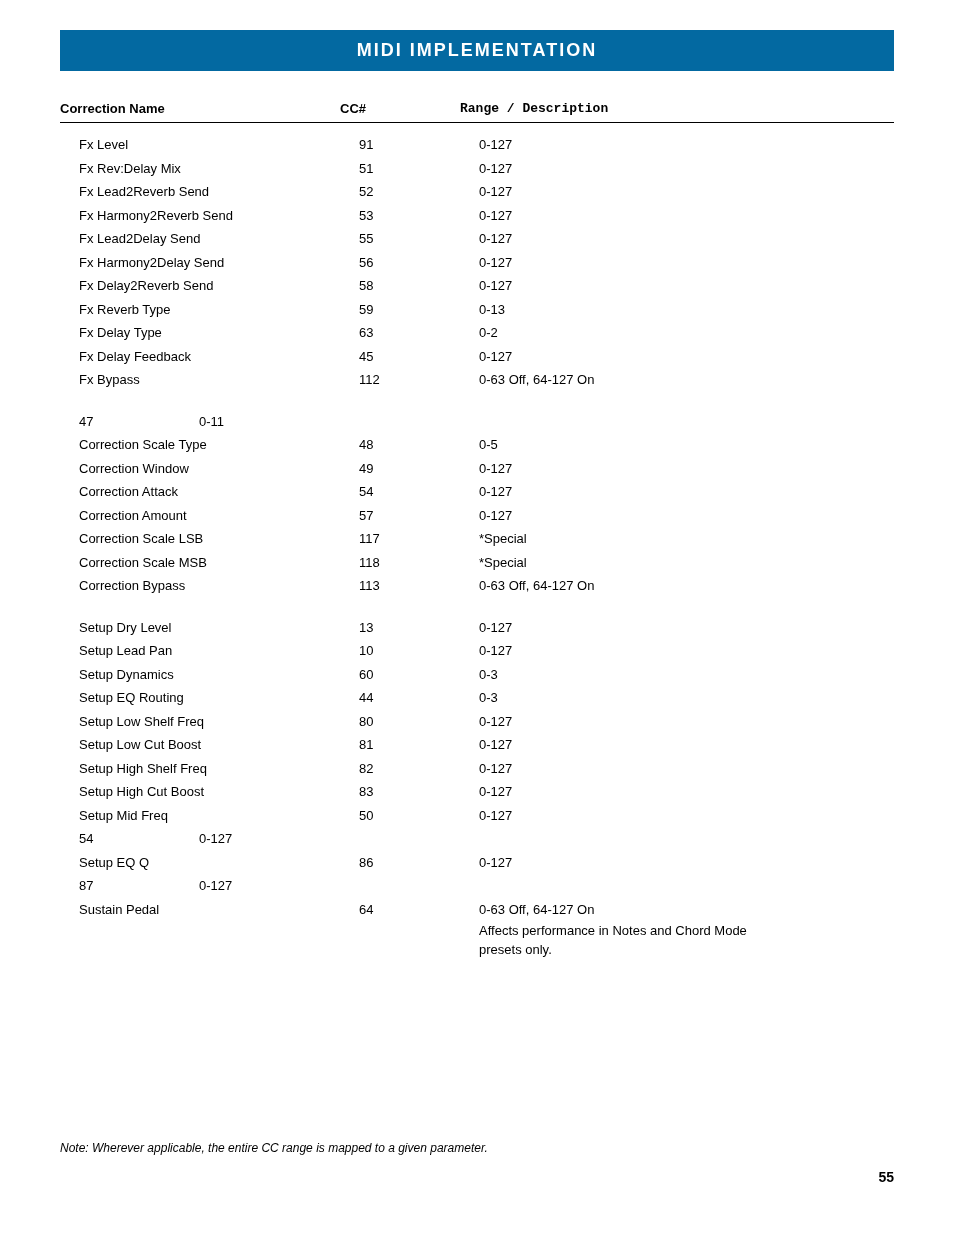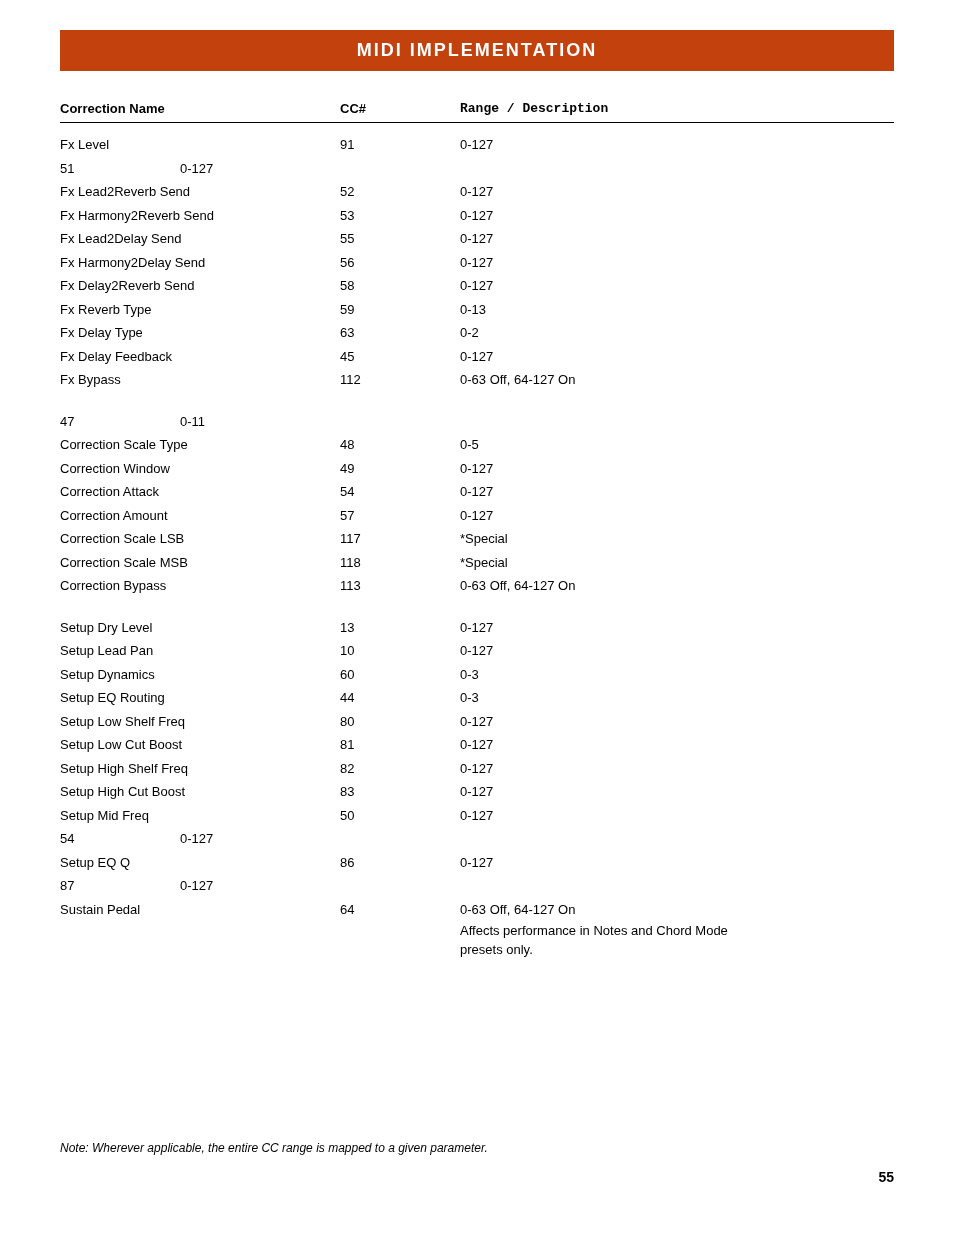--- a/index.html
+++ b/index.html
@@ -18,21 +18,21 @@
     }
 
     .page {
       width: 954px;
       min-height: 1235px;
       padding: 30px 60px;
       position: relative;
     }
 
     .title-bar {
-      background: #c2410c;
+      background: #0369a1;
       color: #ffffff;
       text-align: center;
       padding: 10px 20px;
       margin-bottom: 30px;
     }
 
     .title-bar h1 {
       font-size: 18px;
       font-weight: bold;
       letter-spacing: 2px;
@@ -61,20 +61,21 @@
     }
 
     .col-range {
       flex: 1;
       font-weight: bold;
       font-family: Liberation Mono, monospace;
     }
 
     .section {
       margin-bottom: 18px;
+      margin-left: 19px;
     }
 
     .table-row {
       display: flex;
       padding: 2px 0;
       line-height: 1.5;
     }
 
     .row-name {
       width: 280px;
@@ -136,20 +137,21 @@
     </div>
 
     <div class="section">
 
     <div class="table-row">
           <div class="row-name">Fx Level</div>
           <div class="row-cc">91</div>
           <div class="row-range">0-127</div>
         </div>
         <div class="table-row">
+          <div class="row-name">Fx Rev:Delay Mix</div>
           <div class="row-cc">51</div>
           <div class="row-range">0-127</div>
         </div>
         <div class="table-row">
           <div class="row-name">Fx Lead2Reverb Send</div>
           <div class="row-cc">52</div>
           <div class="row-range">0-127</div>
         </div>
         <div class="table-row">
           <div class="row-name">Fx Harmony2Reverb Send</div>

